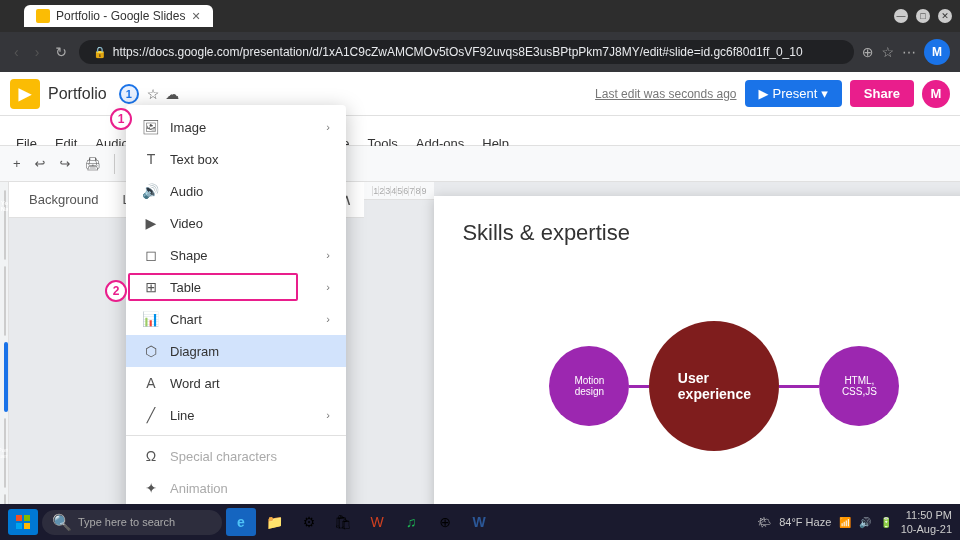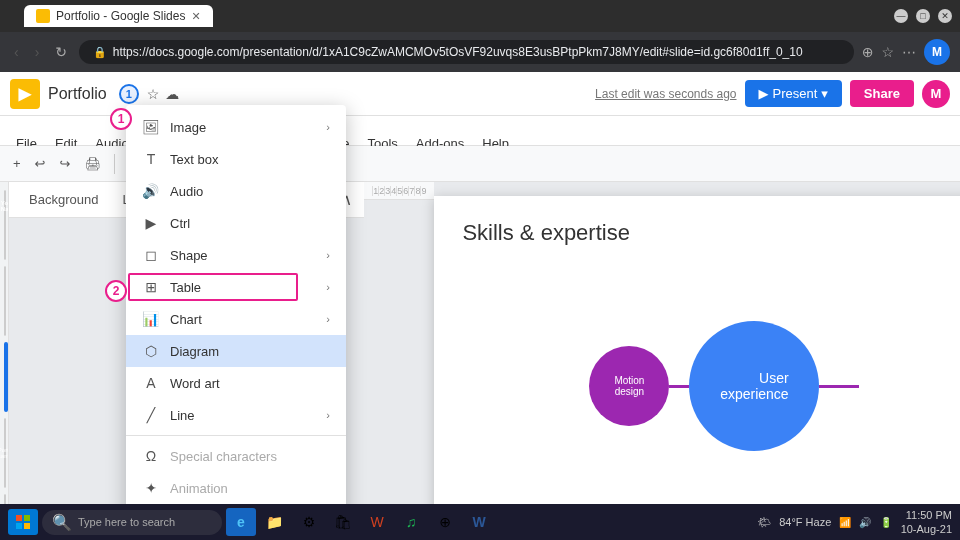--- a/index.html
+++ b/index.html
@@ -287,26 +287,26 @@
       display: flex; align-items: center; justify-content: center;
       text-align: center;
       color: white;
       font-size: 10px;
       font-weight: 500;
       flex-shrink: 0;
     }
     .circle-lg {
       width: 130px; height: 130px;
       border-radius: 50%;
-      background: #3b82f6;
+      background: #7f1d1d;
       display: flex; align-items: center; justify-content: center;
-      text-align: right;
+      text-align: left;
       color: white;
       font-size: 14px;
-      font-weight: 400;
+      font-weight: 700;
       flex-shrink: 0;
     }
 
     
     .dropdown-overlay {
       position: absolute;
       top: 0; left: 0; right: 0; bottom: 0;
       z-index: 100;
       pointer-events: none;
     }
@@ -589,20 +589,21 @@
       <div class="slide-canvas-area">
         <div class="slide-canvas">
           <div class="slide-title-text">Skills &amp; expertise</div>
 
           <div class="diagram-container">
             <div class="circle-sm">Motion<br>design</div>
             <div class="connector-line"></div>
             <div class="circle-lg">User<br>experience</div>
             <div class="connector-line"></div>
             <div class="connector-line"></div>
+            <div class="circle-sm">HTML,<br>CSS,JS</div>
           </div>
         </div>
 
         <div style="position:absolute; bottom:6px; left:50%; transform:translateX(-50%); display:flex; gap:4px; align-items:center;">
           <span style="font-size:10px; color:#888;">···</span>
         </div>
       </div>
     </div>
 
     <div class="right-sidebar-icons" style="position:relative; width:36px; background:#f1f3f4; border-left:1px solid #e0e0e0; display:flex; flex-direction:column; align-items:center; padding:6px 0; gap:8px;">
@@ -636,21 +637,21 @@
       <span>Text box</span>
     </div>
 
     <div class="dd-item">
       <span class="dd-icon">🔊</span>
       <span>Audio</span>
     </div>
 
     <div class="dd-item">
       <span class="dd-icon">▶</span>
-      <span>Ctrl</span>
+      <span>Video</span>
     </div>
 
     <div class="dd-item">
       <span class="dd-icon">◻</span>
       <span>Shape</span>
       <span class="dd-arrow">›</span>
     </div>
 
     <div class="dd-item">
       <span class="dd-icon">⊞</span>

